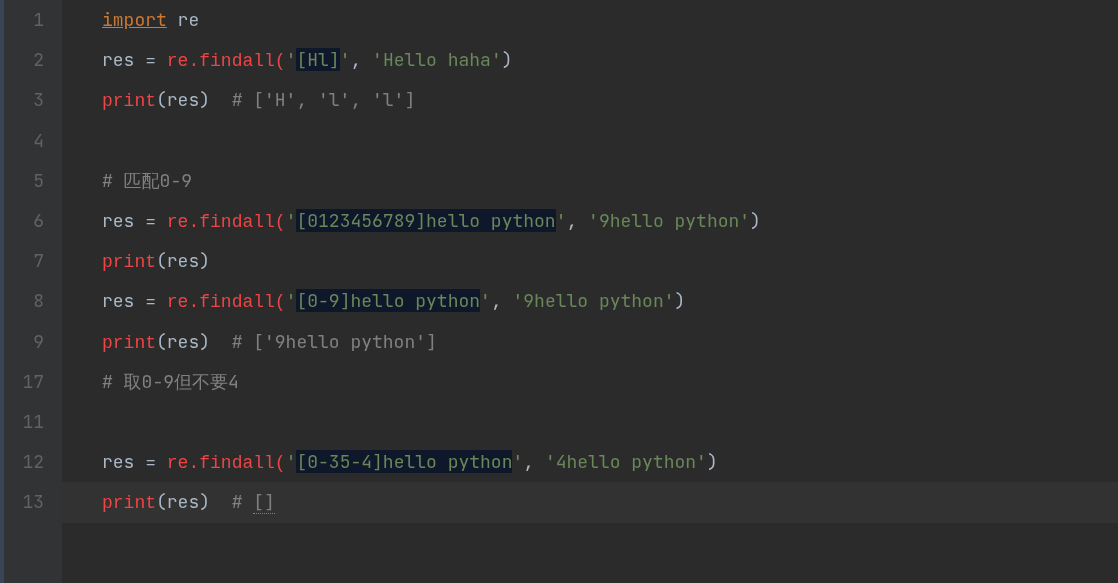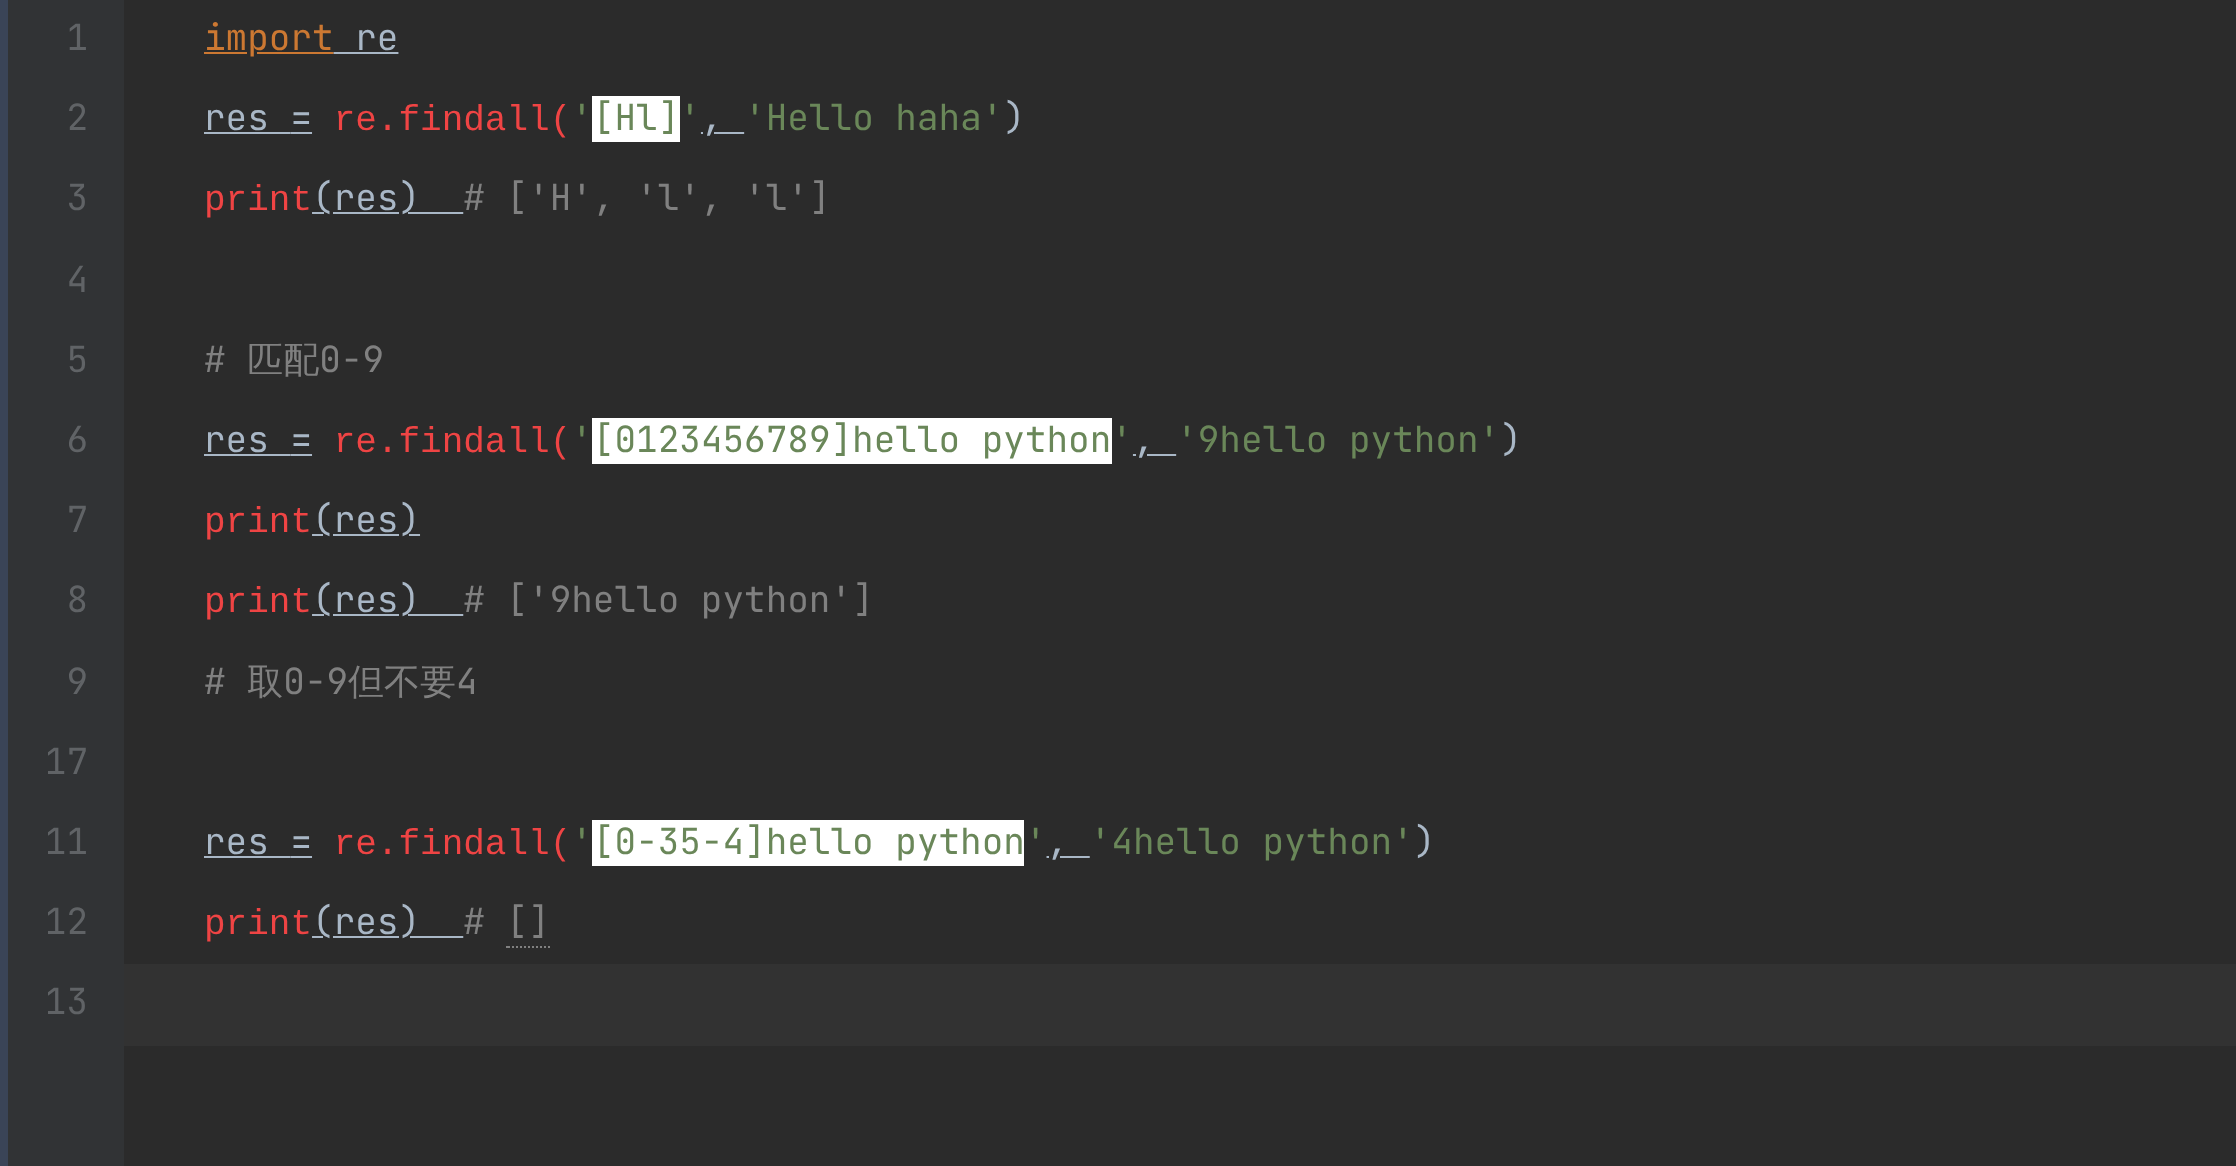--- a/index.html
+++ b/index.html
@@ -7,25 +7,25 @@
   .editor { display:flex; height:100%; }
   .margin { width:4px; background:#3a4457; }
   .gutter { width:58px; background:#313335; text-align:right; padding-right:18px; color:#606366; user-select:none; }
   .gutter div { height:40.2px; }
   .code { flex:1; background:#2b2b2b; position:relative; }
   .lines { position:relative; z-index:1; }
   .line { height:40.2px; padding-left:40px; white-space:pre; color:#a9b7c6; }
   .current-bg { position:absolute; left:0; right:0; top:482.4px; height:40.2px; background:#323232; z-index:0; }
   .kw { color:#cc7832;text-decoration:underline; }
   .fn { color:#ef4444;font-family:Liberation Mono, monospace; }
-  .id { color:#a9b7c6;text-decoration:underline; }
+  .id { color:#a9b7c6; }
   .paren { color:#a9b7c6; }
   .str { color:#6a8759; }
   .cmt { color:#808080; }
-  .regex-lit { background:#ffffff; }
+  .regex-lit { background:#0f172a; }
   .underline { border-bottom:1px dotted #808080; }
 </style>
 </head>
 <body>
 
 <div class="editor">
   <div class="margin"></div>
   <div class="gutter">
     <div>1</div>
     <div>2</div>
@@ -44,20 +44,21 @@
   <div class="code">
     <div class="current-bg"></div>
     <div class="lines">
       <div class="line"><span class="kw">import</span><span class="id"> re</span></div>
       <div class="line"><span class="id">res </span><span class="id">=</span><span class="fn"> re.findall(</span><span class="str">'</span><span class="str regex-lit">[Hl]</span><span class="str">'</span><span class="id">, </span><span class="str">'Hello haha'</span><span class="paren">)</span></div>
       <div class="line"><span class="fn">print</span><span class="id">(res)  </span><span class="cmt"># ['H', 'l', 'l']</span></div>
       <div class="line"></div>
       <div class="line"><span class="cmt"># 匹配0-9</span></div>
       <div class="line"><span class="id">res </span><span class="id">=</span><span class="fn"> re.findall(</span><span class="str">'</span><span class="str regex-lit">[0123456789]hello python</span><span class="str">'</span><span class="id">, </span><span class="str">'9hello python'</span><span class="paren">)</span></div>
       <div class="line"><span class="fn">print</span><span class="id">(res)</span></div>
+      <div class="line"><span class="id">res </span><span class="id">=</span><span class="fn"> re.findall(</span><span class="str">'</span><span class="str regex-lit">[0-9]hello python</span><span class="str">'</span><span class="id">, </span><span class="str">'9hello python'</span><span class="paren">)</span></div>
       <div class="line"><span class="fn">print</span><span class="id">(res)  </span><span class="cmt"># ['9hello python']</span></div>
       <div class="line"><span class="cmt"># 取0-9但不要4</span></div>
       <div class="line"></div>
       <div class="line"><span class="id">res </span><span class="id">=</span><span class="fn"> re.findall(</span><span class="str">'</span><span class="str regex-lit">[0-35-4]hello python</span><span class="str">'</span><span class="id">, </span><span class="str">'4hello python'</span><span class="paren">)</span></div>
       <div class="line"><span class="fn">print</span><span class="id">(res)  </span><span class="cmt"># </span><span class="cmt underline">[]</span></div>
     </div>
   </div>
 </div>
 
 </body></html>

